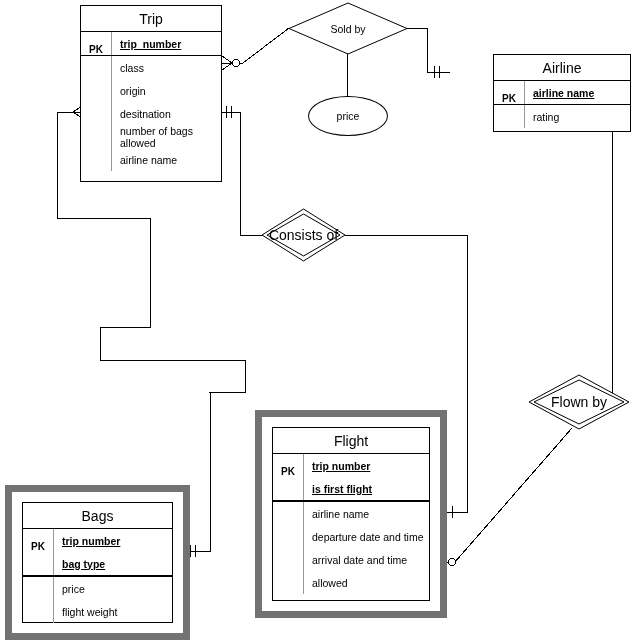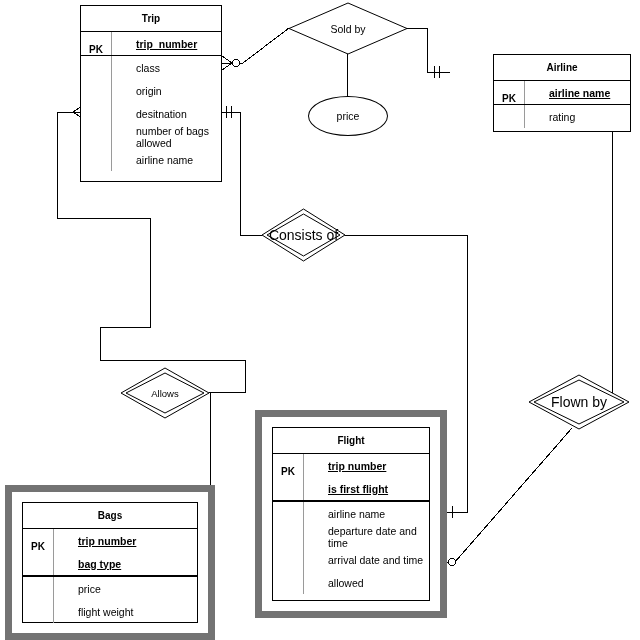--- a/index.html
+++ b/index.html
@@ -16,34 +16,34 @@
   .entity .inner{
     position:absolute;left:0;top:0;right:0;bottom:0;
     border:1px solid #000;background:#ffffff;box-sizing:border-box;
     display:flex;flex-direction:column;
   }
   .entity.weak{border:7px solid #737373;background:#fff;}
   .entity.weak .inner{left:10px;top:10px;right:10px;bottom:10px;}
 
   .ent-title{
     height:26px;line-height:26px;text-align:center;
-    font-weight:bold;font-size:10px;
+    font-weight:normal;font-size:14px;
     border-bottom:1px solid #000;box-sizing:border-box;
   }
   .ent-body{flex:1;display:flex;flex-direction:column;}
   .grp{display:flex;flex-direction:column;}
   .grp.pk-grp{border-bottom:1px solid #000;}
   .grp.pk-grp.thick{border-bottom:2.5px solid #000;}
   .row{display:flex;align-items:flex-end;height:23px;box-sizing:border-box;}
   .row .k{
     width:30px;flex:0 0 30px;text-align:center;
     font-weight:bold;font-size:10px;
   }
   .row .f{
-    flex:1;padding-left:24px;font-size:10.5px;
+    flex:1;padding-left:8px;font-size:10.5px;
     border-left:1px solid #9a9a9a;height:100%;
     display:flex;align-items:center;box-sizing:border-box;
   }
   .row.pkrow .f{font-weight:bold;text-decoration:underline;}
 
   
   .rel{position:absolute;}
   .rel .lbl{
     position:absolute;left:0;top:0;width:100%;height:100%;
     display:flex;align-items:center;justify-content:center;
@@ -203,21 +203,21 @@
           </div>
           <div class="row">
             <div class="k"></div>
             <div class="f">allowed</div>
           </div>
         </div>
       </div>
     </div>
   </div>
 
-  <div class="entity weak" style="left:5px;top:485px;width:210px;height:155px;">
+  <div class="entity weak" style="left:5px;top:485px;width:185px;height:155px;">
     <div class="inner">
       <div class="ent-title">Bags</div>
       <div class="ent-body">
         <div class="grp pk-grp thick">
           <div class="row pkrow">
             <div class="k">PK</div>
             <div class="f">trip number</div>
           </div>
           <div class="row pkrow">
             <div class="k"></div>
@@ -246,27 +246,20 @@
   </div>
 
   <div class="rel" style="left:261px;top:208px;width:85px;height:54px;">
     <svg width="85" height="54" viewBox="0 0 85 54" xmlns="http://www.w3.org/2000/svg">
       <polygon points="1,27 42.5,1 84,27 42.5,53" fill="#fff" stroke="#000" stroke-width="1"></polygon>
       <polygon points="6,27 42.5,6 79,27 42.5,48" fill="none" stroke="#000" stroke-width="1"></polygon>
     </svg>
     <div class="lbl" style="font-size:14px;">Consists of</div>
   </div>
 
-  <div class="rel" style="left:120px;top:367px;width:90px;height:52px;">
-    <svg width="90" height="52" viewBox="0 0 90 52" xmlns="http://www.w3.org/2000/svg">
-      <polygon points="1,26 45,1 89,26 45,51" fill="#fff" stroke="#000" stroke-width="1"></polygon>
-      <polygon points="6,26 45,6 84,26 45,46" fill="none" stroke="#000" stroke-width="1"></polygon>
-    </svg>
-    <div class="lbl" style="font-size:9.5px;">Allows</div>
-  </div>
 
   <div class="rel" style="left:528px;top:374px;width:102px;height:56px;">
     <svg width="102" height="56" viewBox="0 0 102 56" xmlns="http://www.w3.org/2000/svg">
       <polygon points="1,28 51,1 101,28 51,55" fill="#fff" stroke="#000" stroke-width="1"></polygon>
       <polygon points="6,28 51,6 96,28 51,50" fill="none" stroke="#000" stroke-width="1"></polygon>
     </svg>
     <div class="lbl" style="font-size:14px;">Flown by</div>
   </div>
 
   <div class="attr" style="left:308px;top:96px;width:80px;height:40px;">

